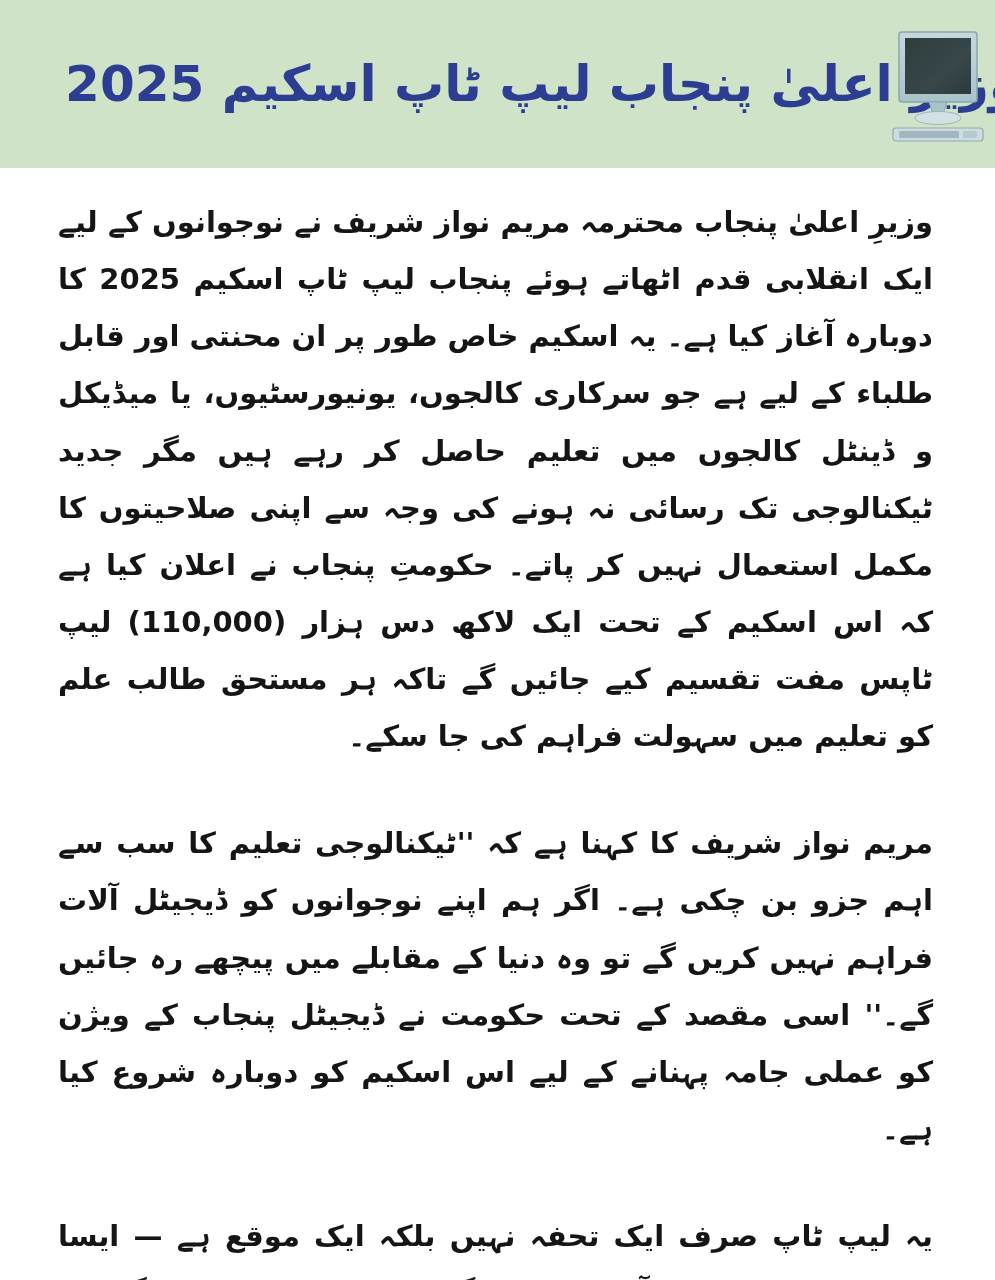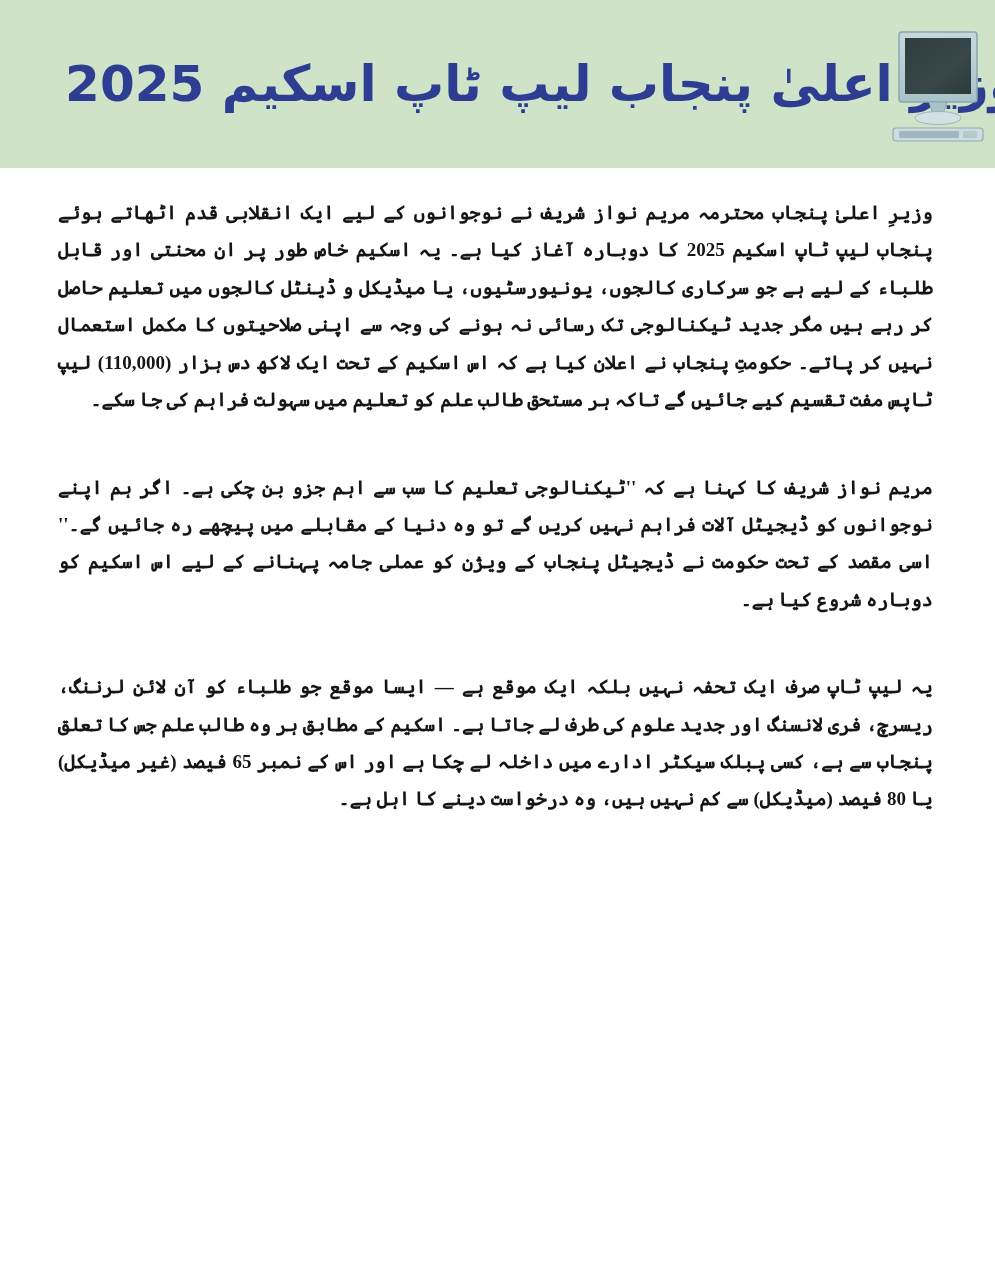--- a/index.html
+++ b/index.html
@@ -44,25 +44,24 @@
   }
   
   .article {
     padding: 26px 62px 46px 58px;
     direction: rtl;
     text-align: justify;
     color: #151515;
   }
   .article p {
     margin: 0 0 50px 0;
-    font-size: 19px;
+    font-size: 29px;
     font-weight: bold;
     line-height: 1.97;
     letter-spacing: 0;
-    font-family: Liberation Serif, serif;
   }
   .article p:last-child { margin-bottom: 0; }
 </style>
 </head>
 <body>
 
 <div class="page">
 
   <header class="header" style="background: rgb(207, 227, 201);">
     <h1 class="title" style="color: rgb(45, 61, 146);">وزیرِ اعلیٰ پنجاب لیپ ٹاپ اسکیم 2025</h1>

